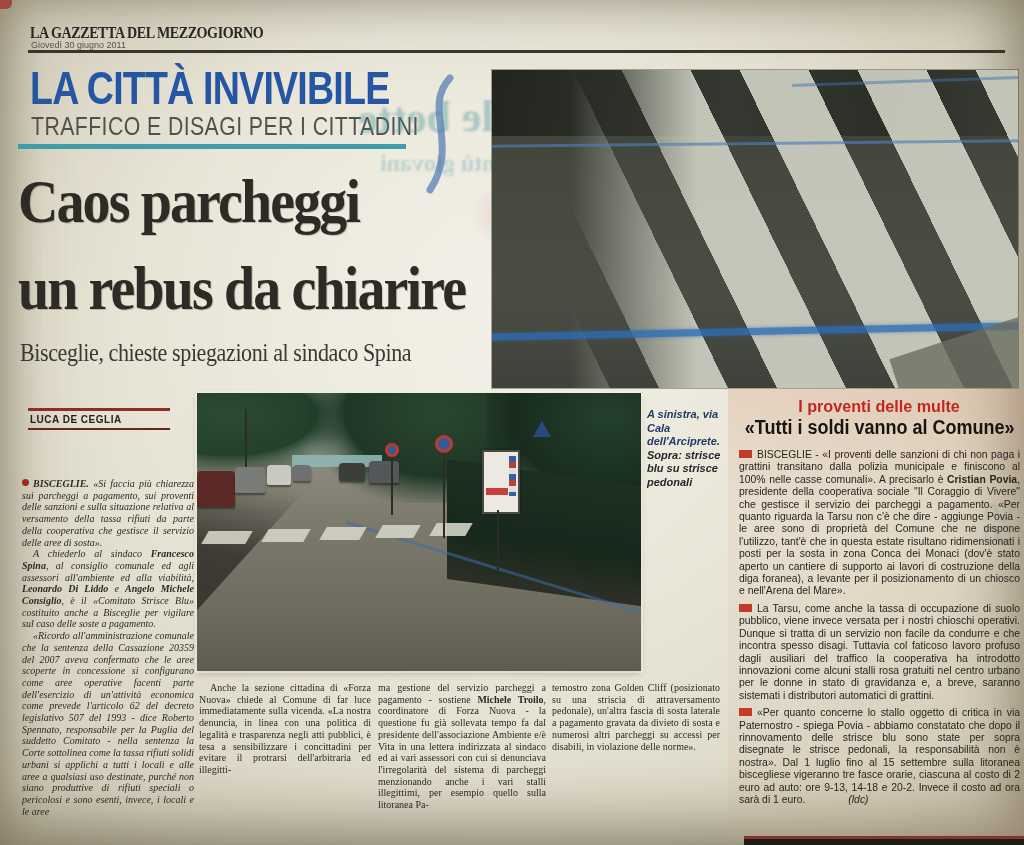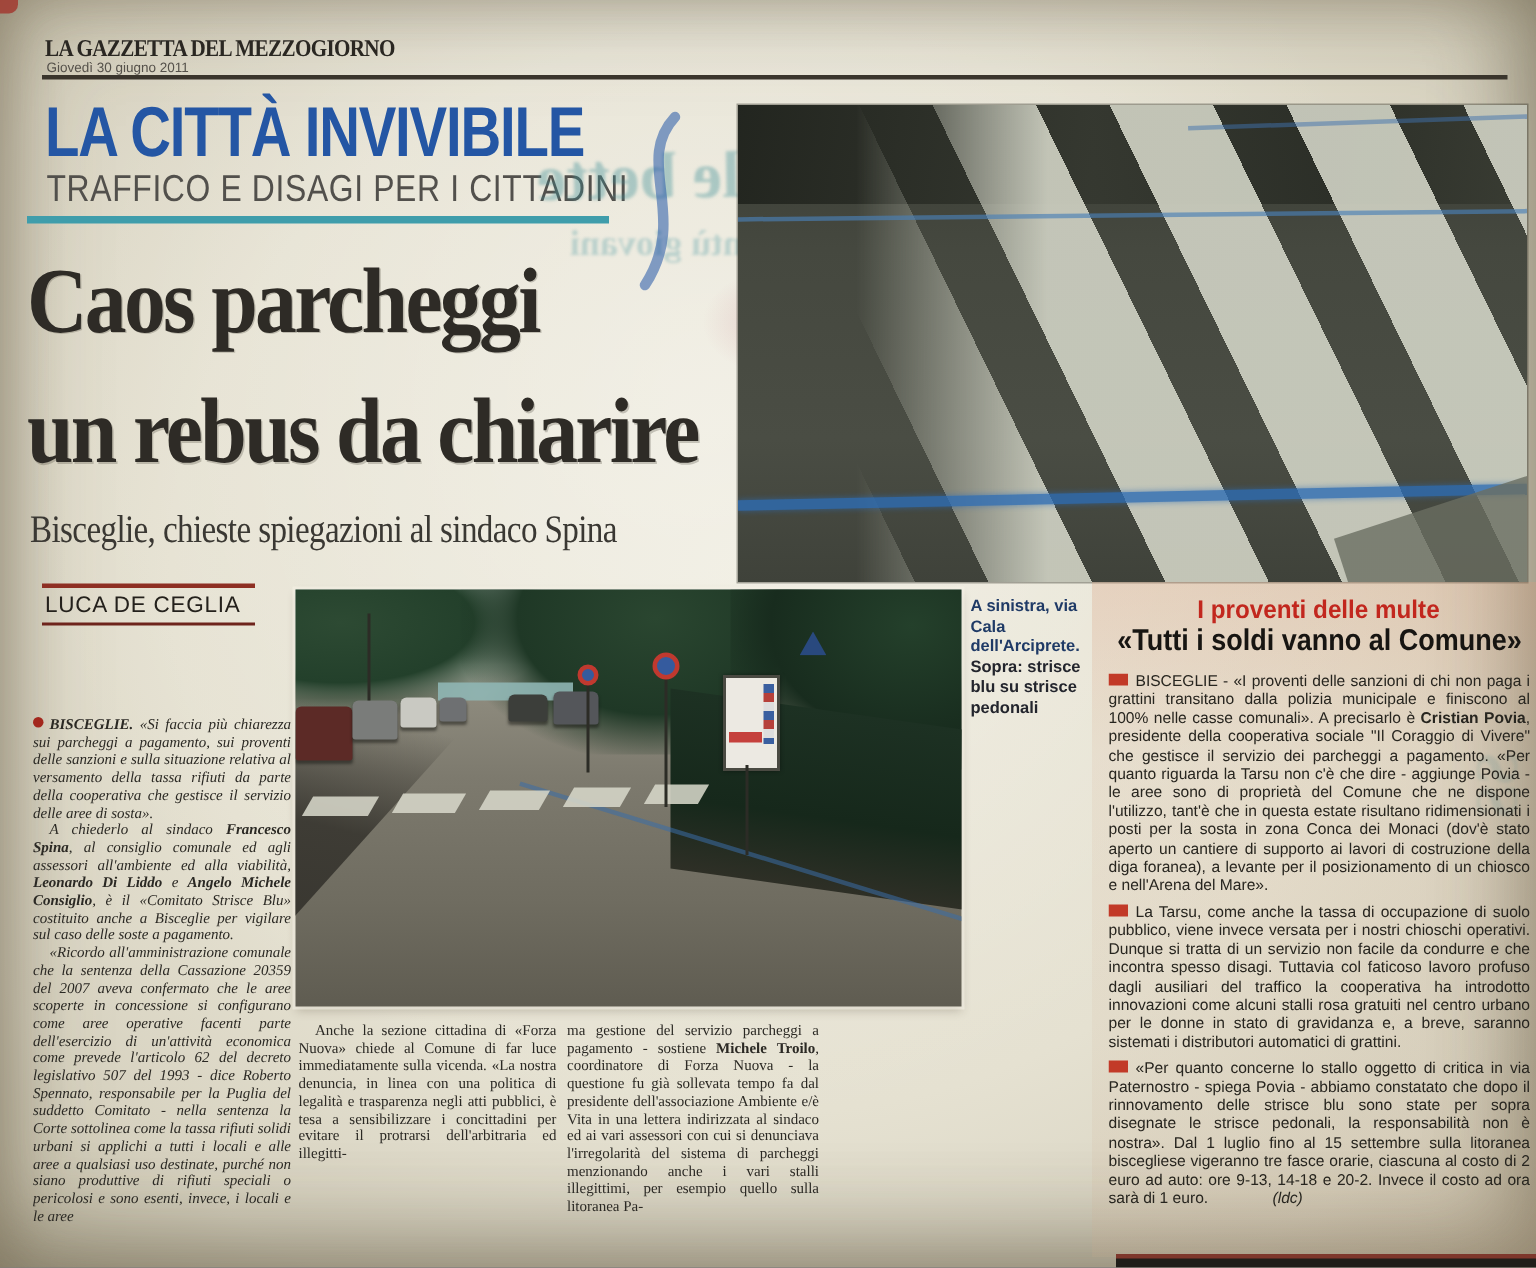--- a/index.html
+++ b/index.html
@@ -21,21 +21,21 @@
   .section-num{font-family:"Liberation Sans","DejaVu Sans",sans-serif;font-weight:bold;font-size:19px;color:#222;vertical-align:-2px;}
   .section-endbar{display:inline-block;width:2px;height:22px;background:#3a352c;margin-left:6px;vertical-align:-5px;}
   
   .kicker-title{left:30px;top:60px;font-family:"Liberation Sans","DejaVu Sans",sans-serif;font-weight:bold;font-size:47px;letter-spacing:-1px;color:#2456a4;transform:scaleX(.8);transform-origin:left top;white-space:nowrap;}
   .kicker-sub{left:31px;top:112px;font-family:"Liberation Sans","DejaVu Sans",sans-serif;font-weight:400;font-size:25px;color:#52504c;transform:scaleX(.85);transform-origin:left top;white-space:nowrap;letter-spacing:0.5px;}
   .kicker-bar{left:18px;top:144px;width:388px;height:5px;background:#3f9dab;}
   
   .headline{left:18px;top:158px;font-weight:bold;font-size:62px;line-height:87px;letter-spacing:-2px;color:#2e2b26;transform:scaleX(.9);transform-origin:left top;white-space:nowrap;text-shadow:1px 1px 0 rgba(60,55,45,0.25);}
   .deck{left:20px;top:338px;font-weight:500;font-size:26px;color:#3a3833;transform:scaleX(.85);transform-origin:left top;white-space:nowrap;letter-spacing:-0.5px;}
   
-  .byline{left:28px;top:389px;width:140px;border-top:3px solid #8e2f23;border-bottom:2px solid #6e241c;padding:3px 0 3px 2px;font-family:"Liberation Sans","DejaVu Sans",sans-serif;font-weight:normal;font-size:15px;letter-spacing:0.5px;color:#24211c;}
+  .byline{left:28px;top:408px;width:140px;border-top:3px solid #8e2f23;border-bottom:2px solid #6e241c;padding:3px 0 3px 2px;font-family:"Liberation Sans","DejaVu Sans",sans-serif;font-weight:bold;font-size:10px;letter-spacing:0.5px;color:#24211c;}
   
   .col{font-size:10px;line-height:11.7px;color:#2b2924;text-align:justify;}
   .col p{margin:0;}
   .col p.ind{text-indent:11px;}
   .dot{display:inline-block;width:7px;height:7px;border-radius:50%;background:#a3271d;margin-right:4px;vertical-align:1px;}
   #col1{left:22px;top:478px;width:172px;height:364px;overflow:hidden;font-style:italic;}
   #col2{left:199px;top:682px;width:172px;height:161px;overflow:hidden;}
   #col3{left:378px;top:682px;width:168px;height:161px;overflow:hidden;}
   #col4{left:552px;top:682px;width:168px;height:161px;overflow:hidden;}
   
@@ -58,21 +58,21 @@
   .bluediag{left:150px;top:128px;width:330px;height:3px;background:#3a6ea8;opacity:.55;transform:rotate(17deg);transform-origin:left top;}
   .zebra2 > i{position:absolute;height:13px;background:#d6d6c8;opacity:.88;transform:skewX(-30deg);}
   .car{position:absolute;border-radius:4px 4px 2px 2px;box-shadow:0 2px 2px rgba(20,20,15,0.5);}
   .sign-board{left:285px;top:57px;width:34px;height:60px;background:#ece9e2;border:2px solid #4a4a42;box-shadow:0 0 3px rgba(0,0,0,0.4);}
   .sign-red{position:absolute;left:2px;top:36px;width:22px;height:7px;background:#c5403c;}
   .sign-blocks{position:absolute;right:2px;top:4px;width:7px;height:40px;background:repeating-linear-gradient(180deg,#3a5fa0 0 6px,#b6403a 6px 12px,#ddd 12px 18px);}
   .pole{position:absolute;width:2px;background:#2c2c26;}
   .round-sign{position:absolute;border-radius:50%;background:#355b9e;border:3px solid #c0392f;}
   .tri-sign{position:absolute;width:18px;height:16px;background:#2c4d8e;clip-path:polygon(50% 0,100% 100%,0 100%);opacity:.85;}
   
-  #caption{left:647px;top:398px;width:92px;font-family:"Liberation Sans","DejaVu Sans",sans-serif;font-weight:bold;font-size:11px;line-height:13.5px;color:#23252d;}
+  #caption{left:647px;top:408px;width:92px;font-family:"Liberation Sans","DejaVu Sans",sans-serif;font-weight:bold;font-size:11px;line-height:13.5px;color:#23252d;font-style:italic;}
   #caption .c1{color:#1f3a66;}
   
   .sidebar-bg{left:728px;top:388px;width:296px;height:450px;background:linear-gradient(180deg,rgba(216,158,126,0.30),rgba(214,170,140,0.14) 26%,rgba(205,170,140,0.10) 70%,rgba(205,170,140,0.16));}
   #sb-kicker{left:738px;top:397px;width:282px;text-align:center;font-family:"Liberation Sans","DejaVu Sans",sans-serif;font-weight:bold;font-size:17px;color:#c2271e;transform:scaleX(.95);transform-origin:center top;white-space:nowrap;}
   #sb-head{left:730px;top:416px;width:296px;text-align:center;font-family:"Liberation Sans","DejaVu Sans",sans-serif;font-weight:bold;font-size:20px;color:#171512;transform:scaleX(.9);transform-origin:center top;white-space:nowrap;}
   #sb-body{left:739px;top:449px;width:281px;height:388px;overflow:hidden;font-family:"Liberation Sans","DejaVu Sans",sans-serif;font-size:10.4px;line-height:12.4px;color:#27251f;text-align:justify;}
   #sb-body p{margin:0 0 5px 0;}
   .sq{display:inline-block;width:13px;height:8px;background:#c23a28;margin-right:5px;}
   .sig{font-style:italic;white-space:nowrap;margin-left:40px;}
   
@@ -128,20 +128,21 @@
     <p class="ind">A chiederlo al sindaco <b>Francesco Spina</b>, al consiglio comunale ed agli assessori all'ambiente ed alla viabilità, <b>Leonardo Di Liddo</b> e <b>Angelo Michele Consiglio</b>, è il «Comitato Strisce Blu» costituito anche a Bisceglie per vigilare sul caso delle soste a pagamento.</p>
     <p class="ind">«Ricordo all'amministrazione comunale che la sentenza della Cassazione 20359 del 2007 aveva confermato che le aree scoperte in concessione si configurano come aree operative facenti parte dell'esercizio di un'attività economica come prevede l'articolo 62 del decreto legislativo 507 del 1993 - dice Roberto Spennato, responsabile per la Puglia del suddetto Comitato - nella sentenza la Corte sottolinea come la tassa rifiuti solidi urbani si applichi a tutti i locali e alle aree a qualsiasi uso destinate, purché non siano produttive di rifiuti speciali o pericolosi e sono esenti, invece, i locali e le aree</p>
   </div>
   <div class="abs col" id="col2">
     <p class="ind">Anche la sezione cittadina di «Forza Nuova» chiede al Comune di far luce immediatamente sulla vicenda. «La nostra denuncia, in linea con una politica di legalità e trasparenza negli atti pubblici, è tesa a sensibilizzare i concittadini per evitare il protrarsi dell'arbitraria ed illegitti-</p>
   </div>
   <div class="abs col" id="col3">
     <p>ma gestione del servizio parcheggi a pagamento - sostiene <b>Michele Troilo</b>, coordinatore di Forza Nuova - la questione fu già sollevata tempo fa dal presidente dell'associazione Ambiente e/è Vita in una lettera indirizzata al sindaco ed ai vari assessori con cui si denunciava l'irregolarità del sistema di parcheggi menzionando anche i vari stalli illegittimi, per esempio quello sulla litoranea Pa-</p>
   </div>
   <div class="abs col" id="col4">
+    <p>ternostro zona Golden Cliff (posizionato su una striscia di attraversamento pedonale), un'altra fascia di sosta laterale a pagamento gravata da divieto di sosta e numerosi altri parcheggi su accessi per disabili, in violazione delle norme».</p>
   </div>
 
   <div class="abs" id="photo-mid">
     <div class="ph trees-left"></div>
     <div class="ph trees-mid"></div>
     <div class="ph trees-right"></div>
     <div class="ph sea"></div>
     <div class="ph hedge"></div>
     <div class="ph road-dark"></div>
     <div class="ph bluediag"></div>

